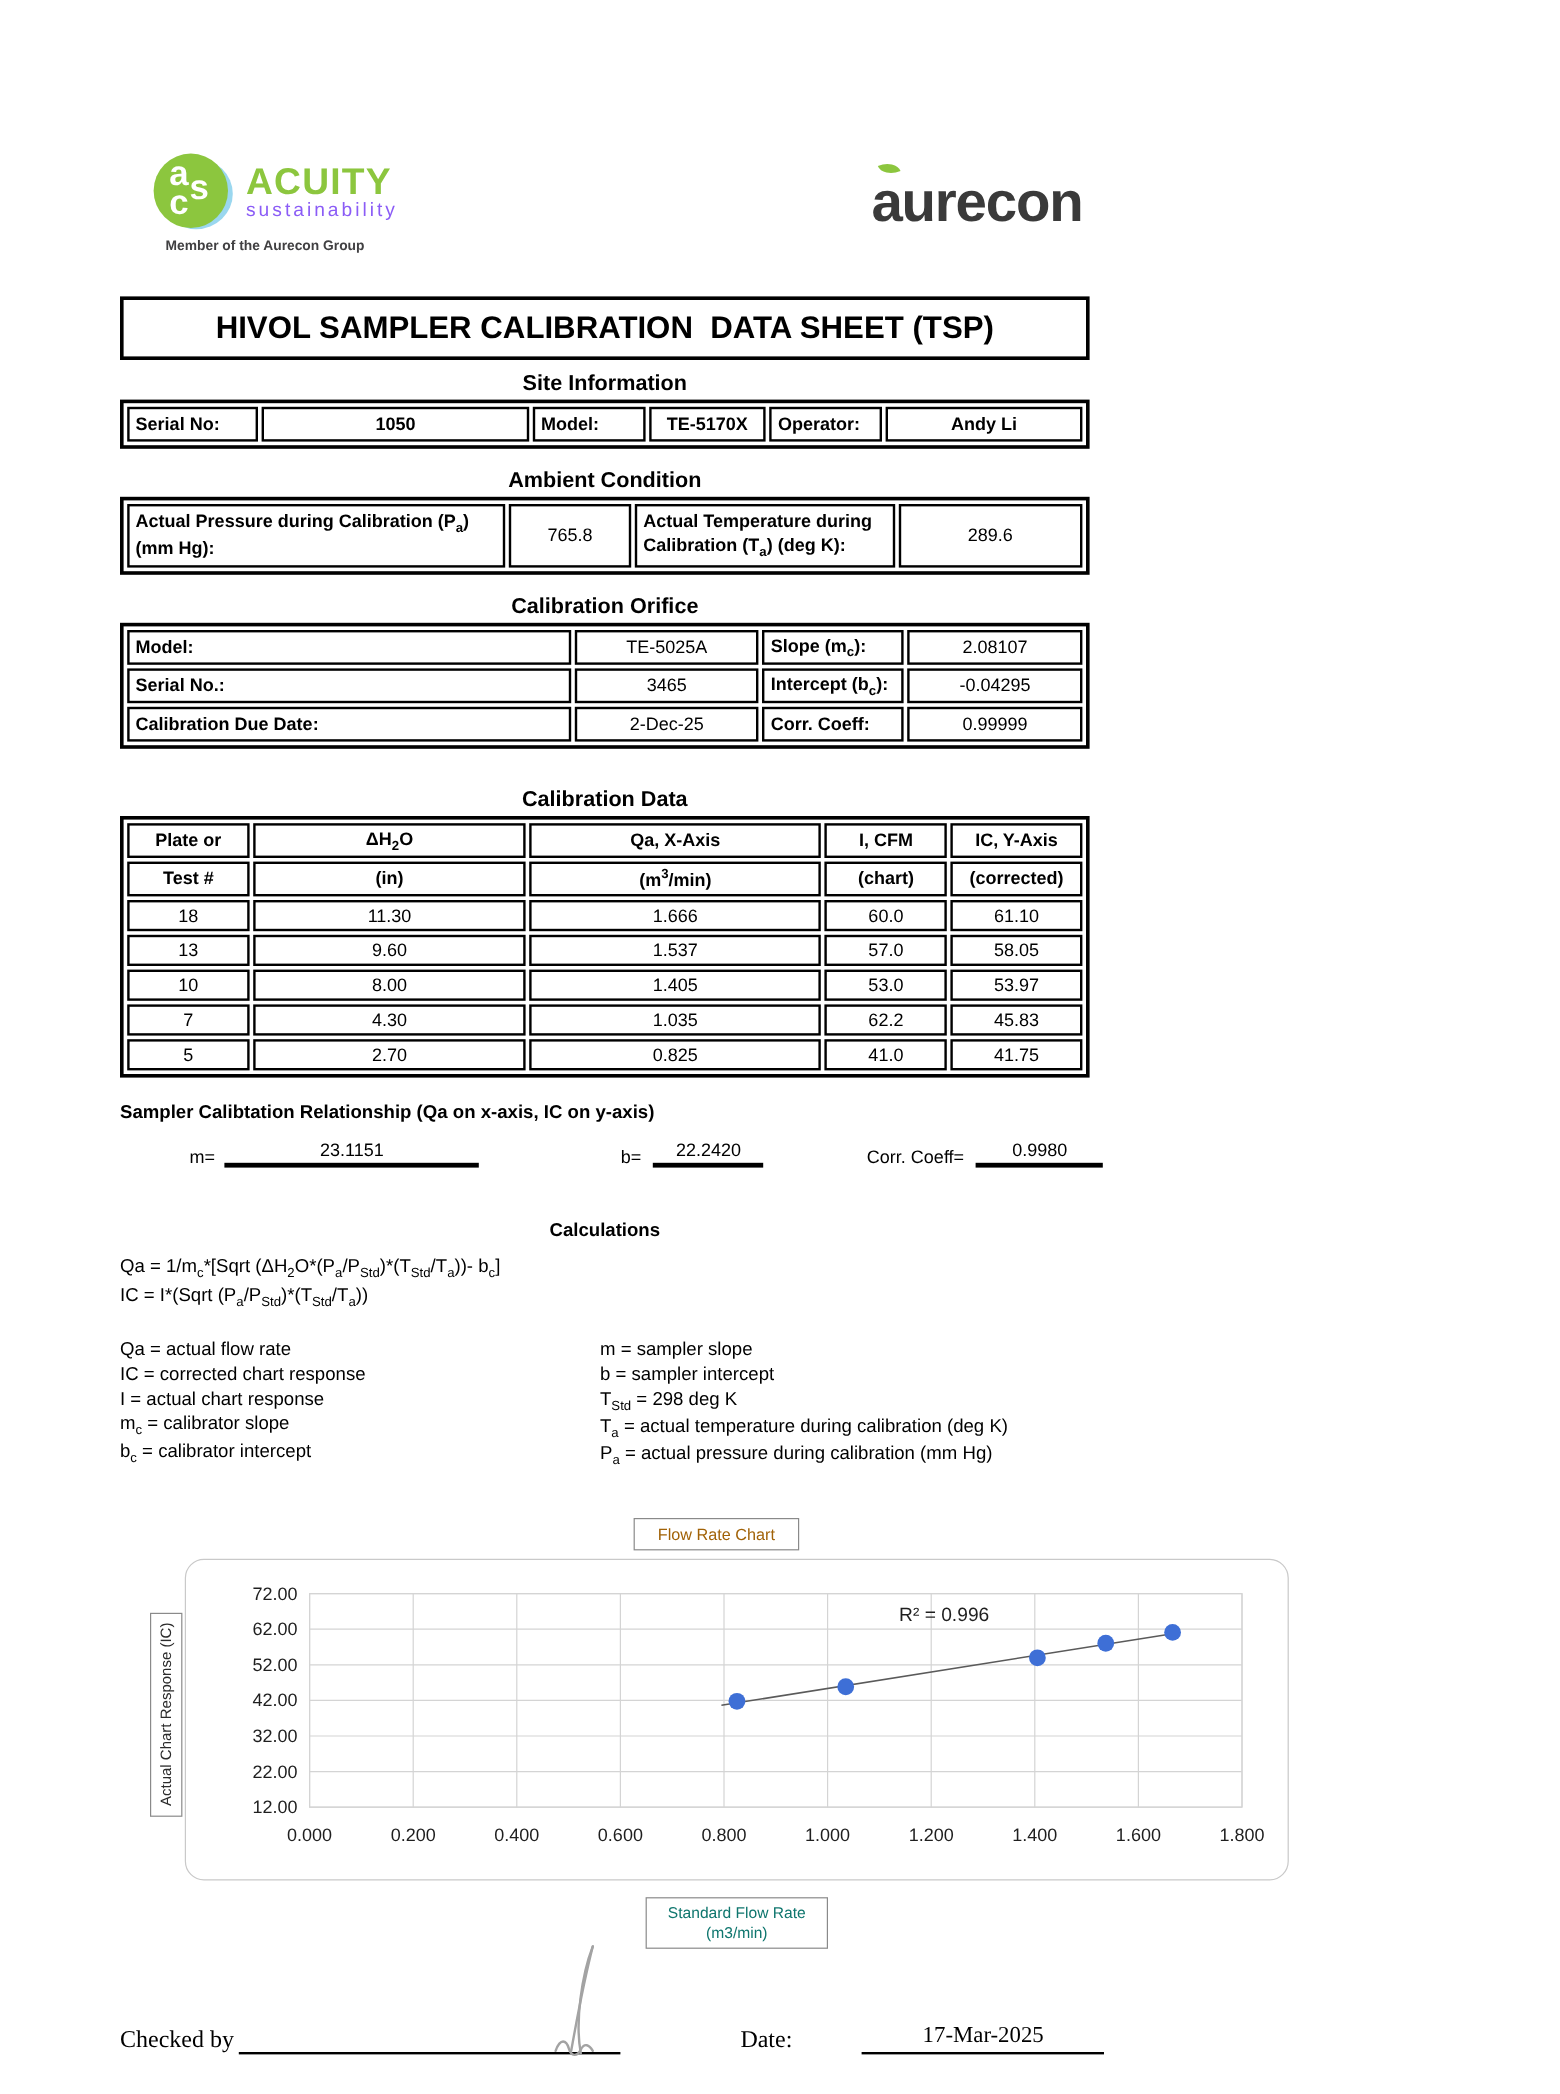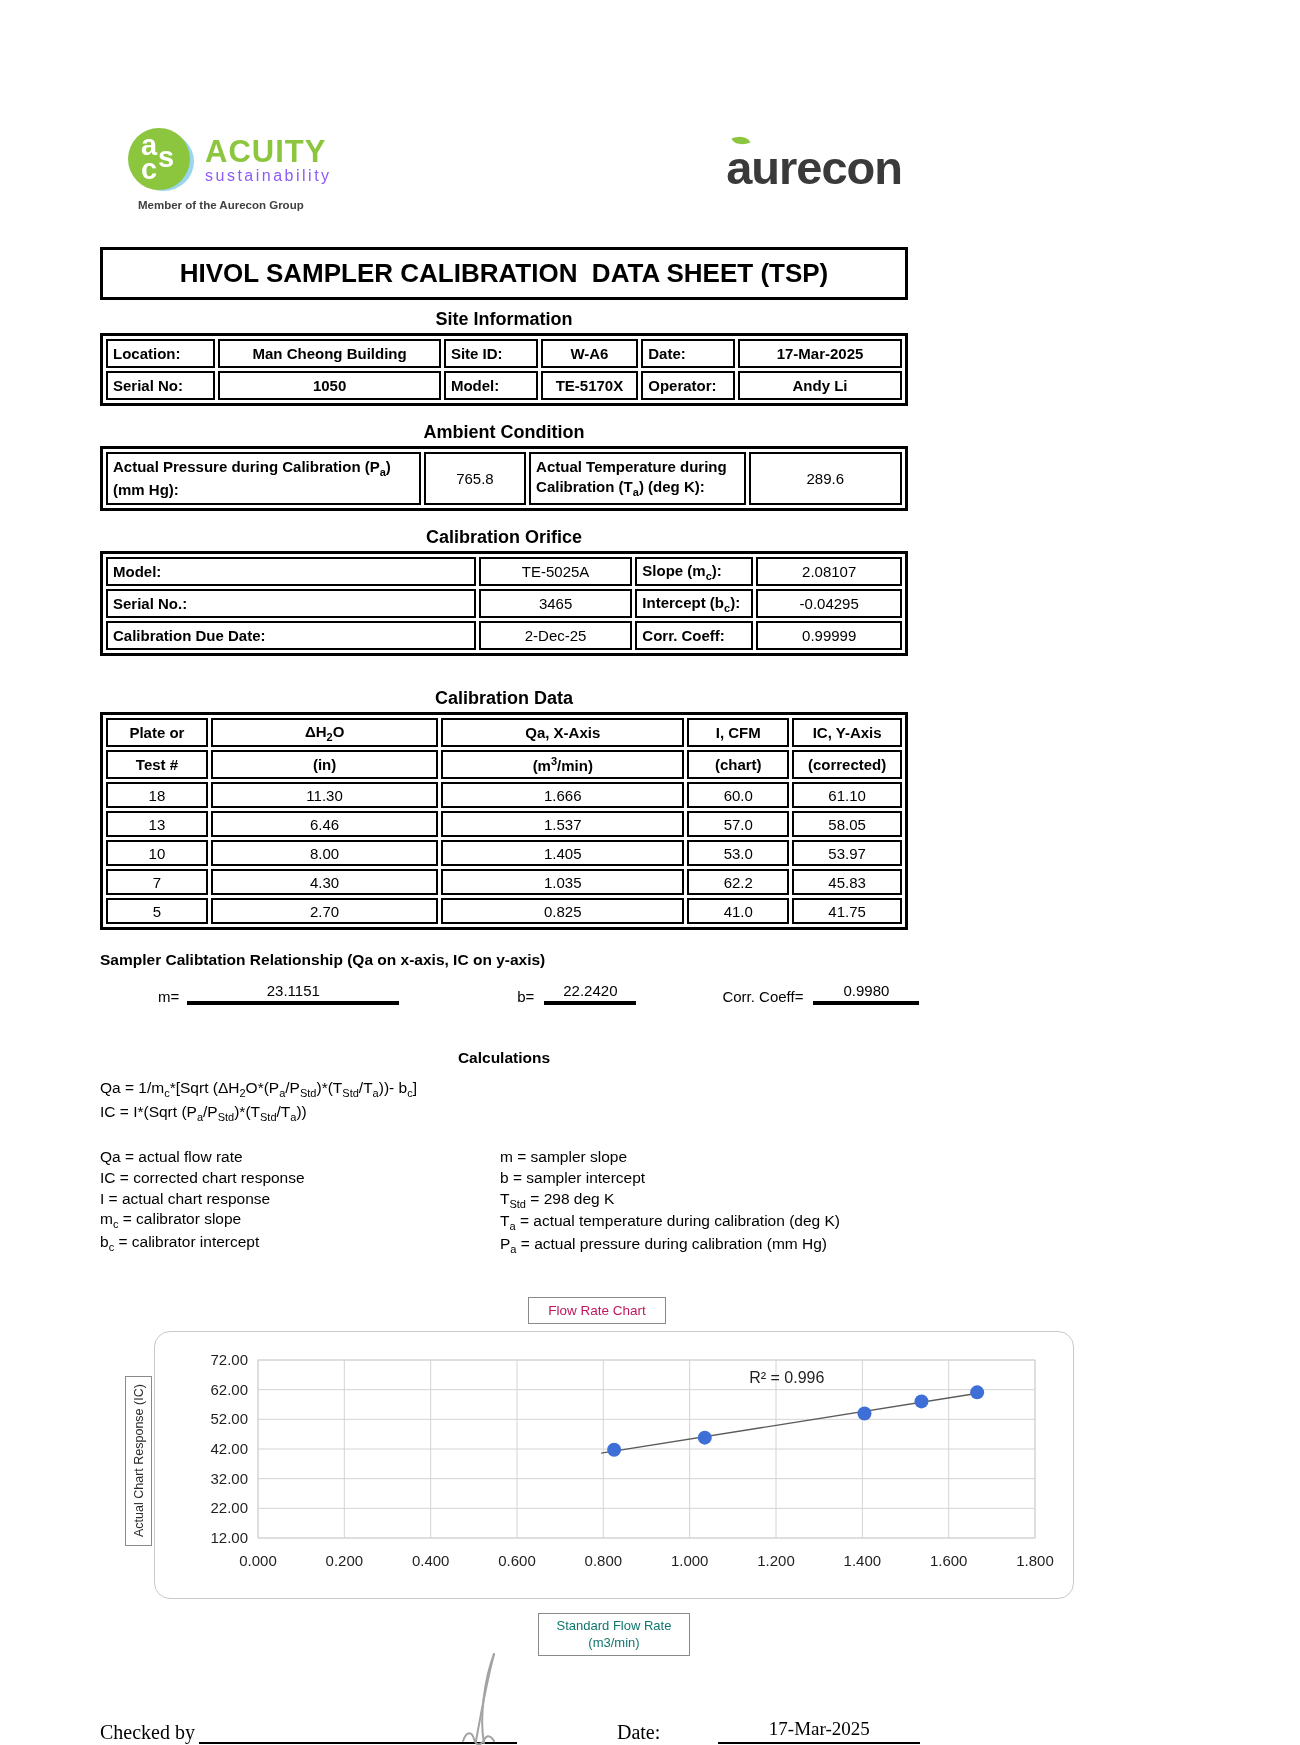--- a/index.html
+++ b/index.html
@@ -50,21 +50,21 @@
   
   .calc-head{width:808px;text-align:center;font-weight:bold;font-size:15.5px;margin-top:44px;}
   .formula{font-size:15.5px;margin-top:4px;}
   .formula.first{margin-top:12px;}
   .defs{display:flex;margin-top:24px;width:900px;}
   .defs-col{width:400px;font-size:15.5px;line-height:1.33;}
   .defs-col div{white-space:nowrap;}
   
   .chart-wrap{margin-top:40px;margin-left:18px;width:958px;position:relative;}
   .chart-title-box{width:128px;margin:0 auto;border:1.5px solid #8a8a8a;text-align:center;
-                   font-size:13.5px;color:#be185d;padding:5px 4px;background:#fff;}
+                   font-size:13.5px;color:#a16207;padding:5px 4px;background:#fff;}
   .chart-frame{margin-top:7px;margin-left:36px;width:920px;height:268px;border:1.5px solid #c9c9c9;
                border-radius:16px;position:relative;box-sizing:border-box;background:#fff;}
   .ylab-box{position:absolute;left:-30px;top:44px;width:27px;height:170px;border:1.5px solid #8a8a8a;
             box-sizing:border-box;display:flex;align-items:center;justify-content:center;
             font-size:12.5px;color:#2b2b2b;writing-mode:vertical-rl;transform:rotate(180deg);background:#fff;}
   #chart-svg{position:absolute;left:8px;top:12px;}
   #chart-svg text{font-family:"Liberation Sans",sans-serif;}
   .xlab-row{margin:14px 0 0 36px;width:920px;display:flex;justify-content:center;}
   .xlab-inner{border:1.5px solid #8a8a8a;padding:4px 18px;text-align:center;font-size:13px;
               color:#0f766e;line-height:1.3;background:#fff;}
@@ -112,28 +112,20 @@
   <table class="grid site-table">
     <colgroup>
         <col style="width:14%">
         <col style="width:28.5%">
         <col style="width:12%">
         <col style="width:12.5%">
         <col style="width:12%">
         <col style="width:21%">
       </colgroup>
     <tbody>
-        <tr>
-      <td class="lbl">Location:</td>
-      <td class="val">Man Cheong Building</td>
-      <td class="lbl">Site ID:</td>
-      <td class="val">W-A6</td>
-      <td class="lbl">Date:</td>
-      <td class="val">17-Mar-2025</td>
-    </tr>
     <tr>
       <td class="lbl">Serial No:</td>
       <td class="val">1050</td>
       <td class="lbl">Model:</td>
       <td class="val">TE-5170X</td>
       <td class="lbl">Operator:</td>
       <td class="val">Andy Li</td>
     </tr>
   </tbody>
     </table>
@@ -212,21 +204,21 @@
     </tr>
     <tr>
           <td>18</td>
           <td>11.30</td>
           <td>1.666</td>
           <td>60.0</td>
           <td>61.10</td>
         </tr>
     <tr>
           <td>13</td>
-          <td>6.46</td>
+          <td>9.60</td>
           <td>1.537</td>
           <td>57.0</td>
           <td>58.05</td>
         </tr>
     <tr>
           <td>10</td>
           <td>8.00</td>
           <td>1.405</td>
           <td>53.0</td>
           <td>53.97</td>

